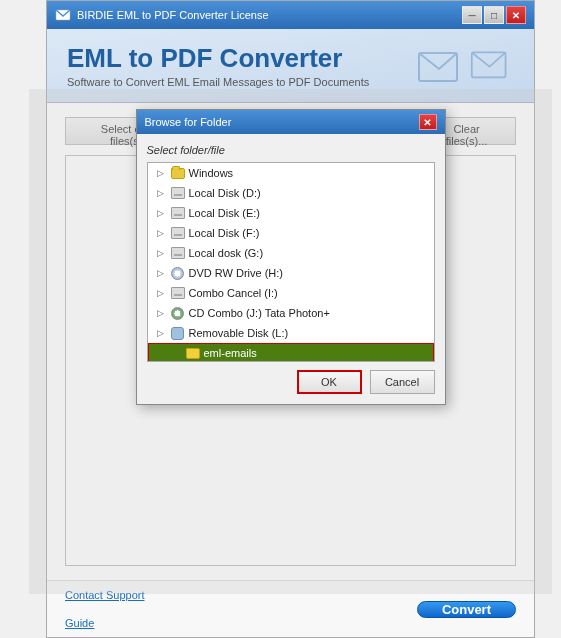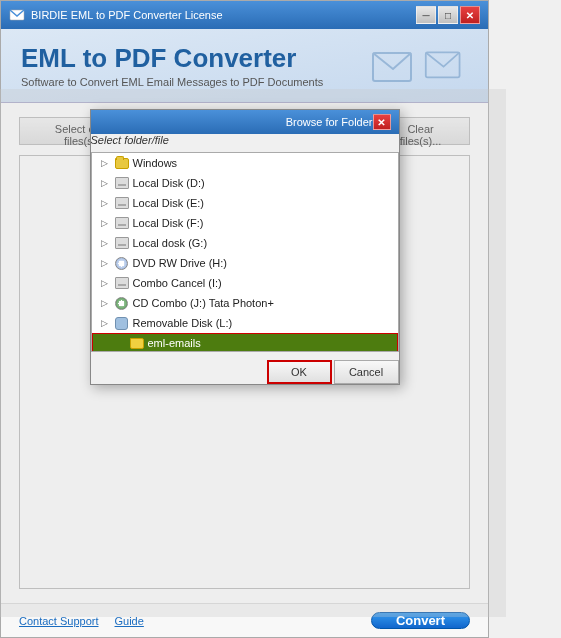--- a/index.html
+++ b/index.html
@@ -11,20 +11,21 @@
       height: 638px;
       overflow: hidden;
     }
     .window {
       width: 489px;
       height: 638px;
       background: #fff;
       border: 1px solid #aaa;
       display: flex;
       flex-direction: column;
+      margin-left: 46px;
     }
     .title-bar {
       background: linear-gradient(to bottom, #4a90d9, #2a6cb5);
       height: 28px;
       display: flex;
       align-items: center;
       padding: 0 8px;
       justify-content: space-between;
       flex-shrink: 0;
     }
@@ -149,40 +150,41 @@
       border: 1px solid #888;
       box-shadow: 3px 3px 12px rgba(0,0,0,0.3);
       width: 310px;
     }
     .dialog-title-bar {
       background: linear-gradient(to bottom, #4a90d9, #2a6cb5);
       height: 24px;
       display: flex;
       align-items: center;
       padding: 0 8px;
-      justify-content: flex-end;
+      justify-content: space-between;
     }
     .dialog-title-text {
       color: #fff;
       font-size: 11px;
     }
     .dialog-close-btn {
       width: 18px;
       height: 16px;
       background: linear-gradient(to bottom, #e84040, #c02020);
       border: 1px solid rgba(255,255,255,0.5);
       color: #fff;
       font-size: 10px;
       display: flex;
       align-items: center;
       justify-content: center;
       cursor: pointer;
       font-weight: bold;
     }
     .dialog-content {
+      padding: 10px;
     }
     .dialog-label {
       font-size: 11px;
       color: #333;
       margin-bottom: 6px;
       font-style: italic;
     }
     .tree-container {
       border: 1px solid #aaa;
       background: #fff;
@@ -301,21 +303,21 @@
     .item-label {
       font-size: 11px;
     }
     
     .tree-container::-webkit-scrollbar { width: 14px; }
     .tree-container::-webkit-scrollbar-track { background: #f0f0f0; border: 1px solid #ccc; }
     .tree-container::-webkit-scrollbar-thumb { background: #c0c0c0; border: 1px solid #aaa; }
     .dialog-buttons {
       display: flex;
       justify-content: flex-end;
-      gap: 2px;
+      gap: 8px;
       margin-top: 8px;
     }
     .dialog-btn {
       width: 65px;
       height: 24px;
       border: 1px solid #aaa;
       background: linear-gradient(to bottom, #f8f8f8, #e0e0e0);
       cursor: pointer;
       font-size: 11px;
       color: #333;
@@ -329,20 +331,21 @@
       align-items: center;
       justify-content: space-between;
       padding: 8px 18px;
       border-top: 1px solid #ddd;
       background: #f8f8f8;
       flex-shrink: 0;
     }
     .bottom-links {
       display: flex;
       gap: 16px;
+      flex-direction: column;
     }
     .link {
       color: #1a6cc0;
       text-decoration: underline;
       cursor: pointer;
       font-size: 11px;
     }
     .convert-btn {
       background: linear-gradient(to bottom, #3399ee, #1166cc);
       color: #fff;

